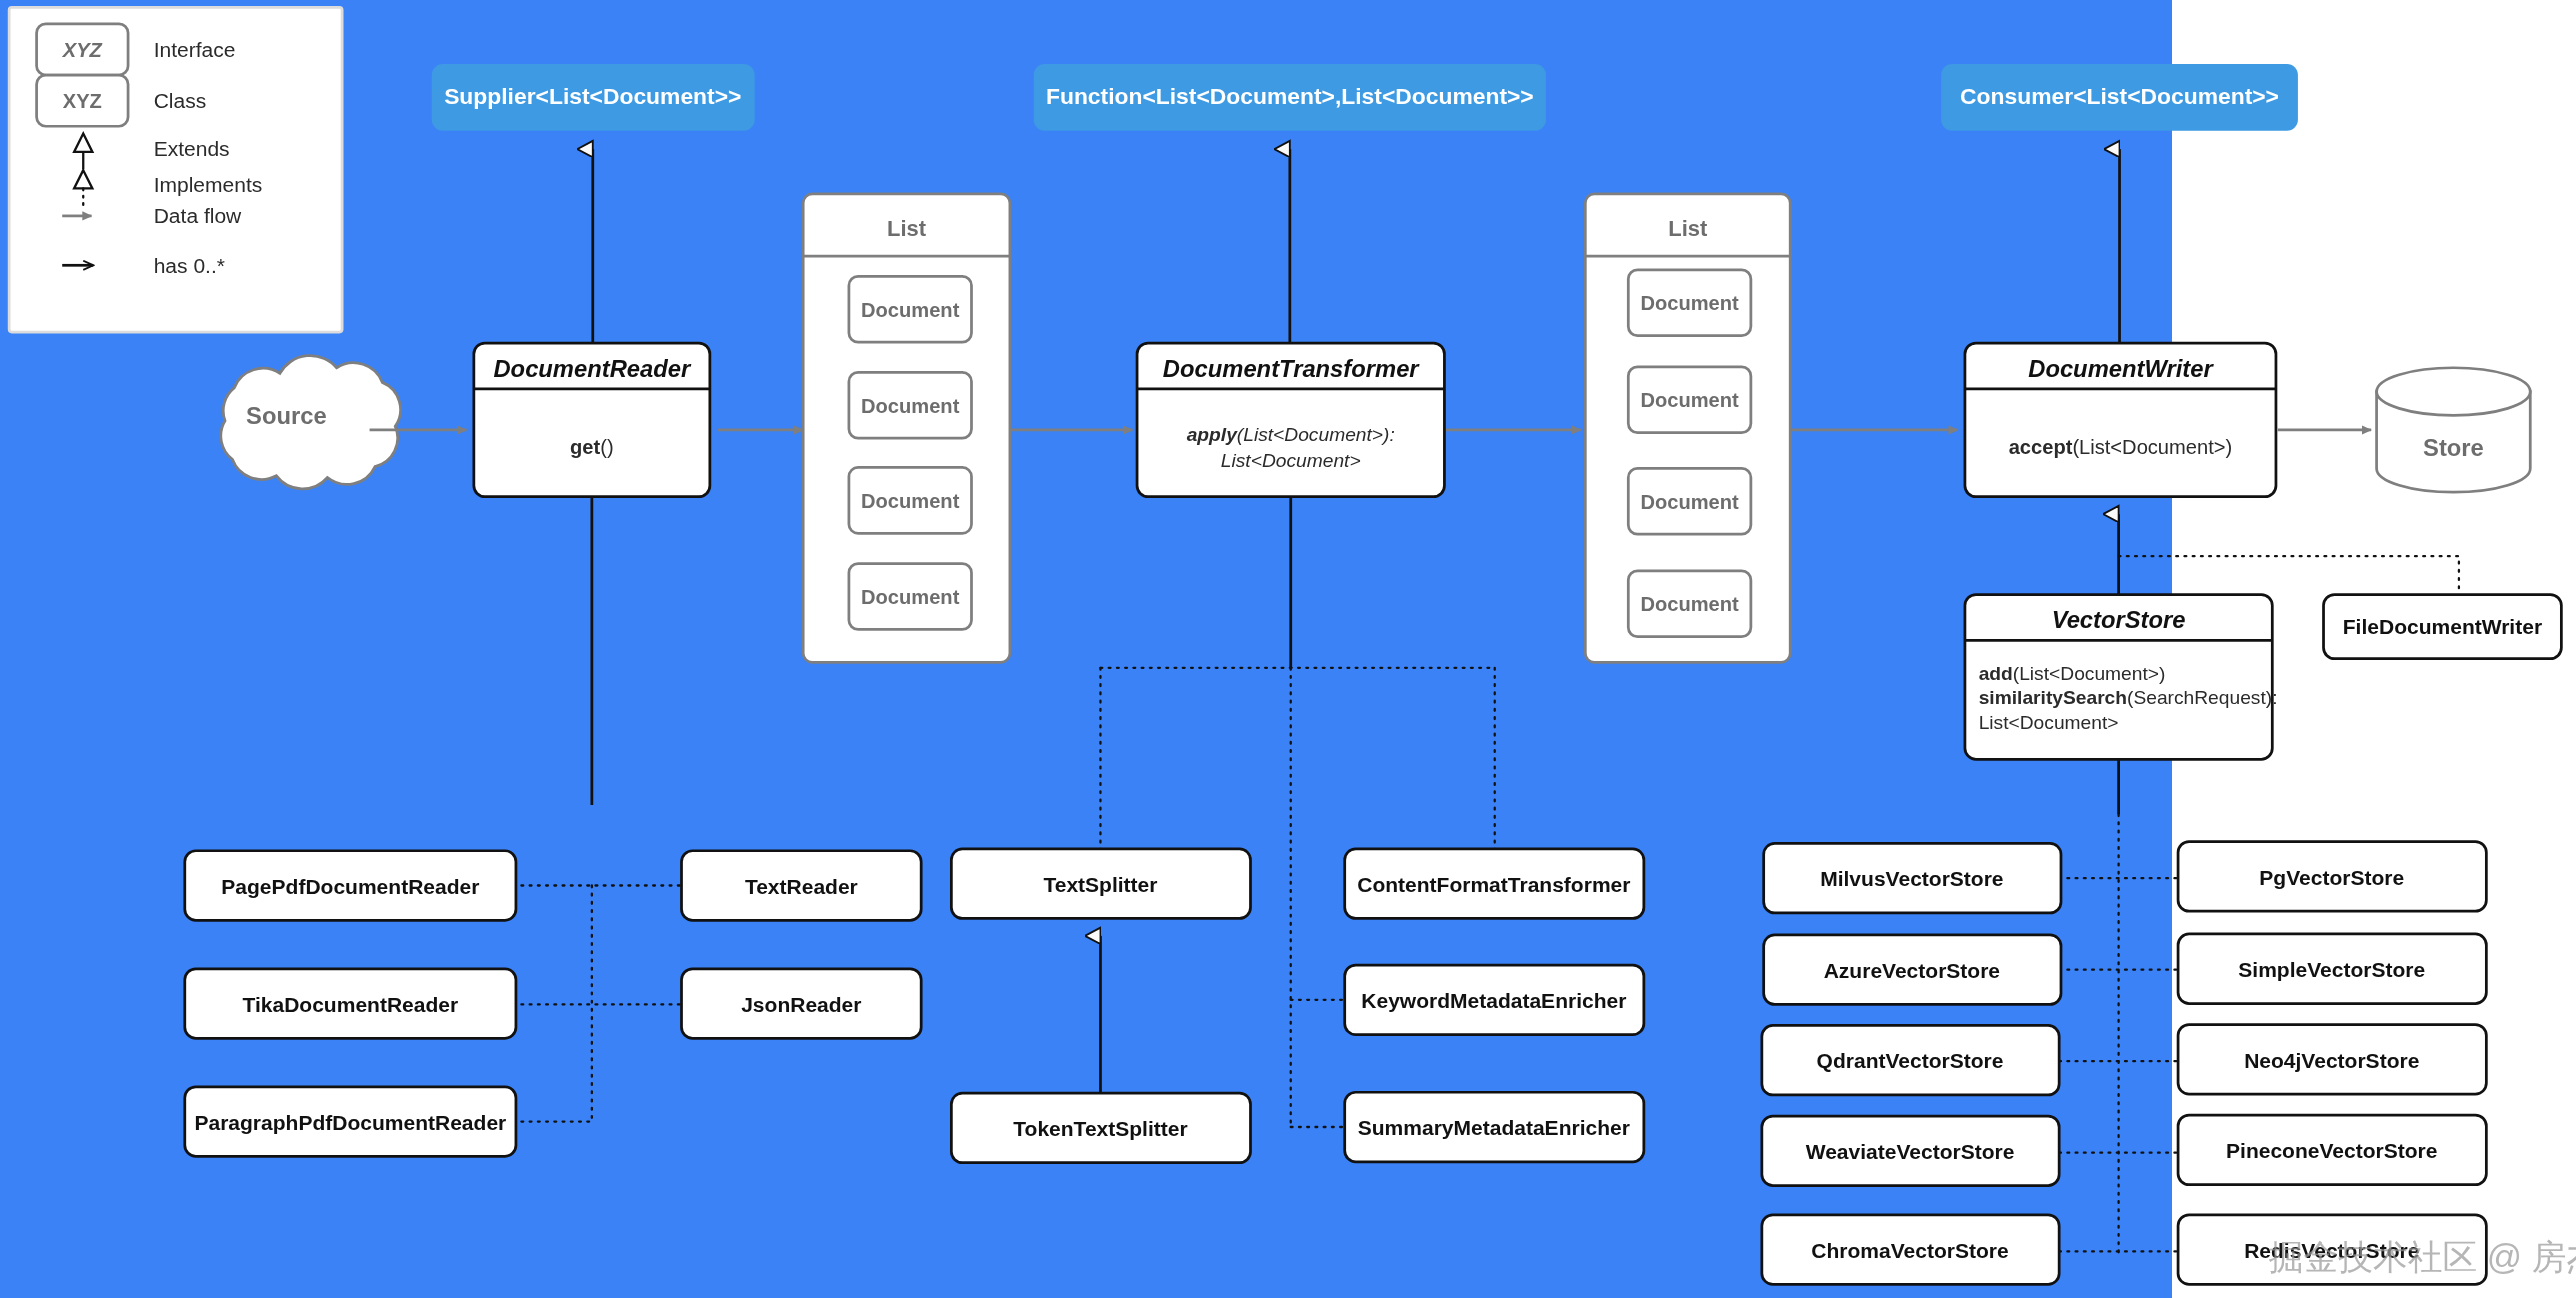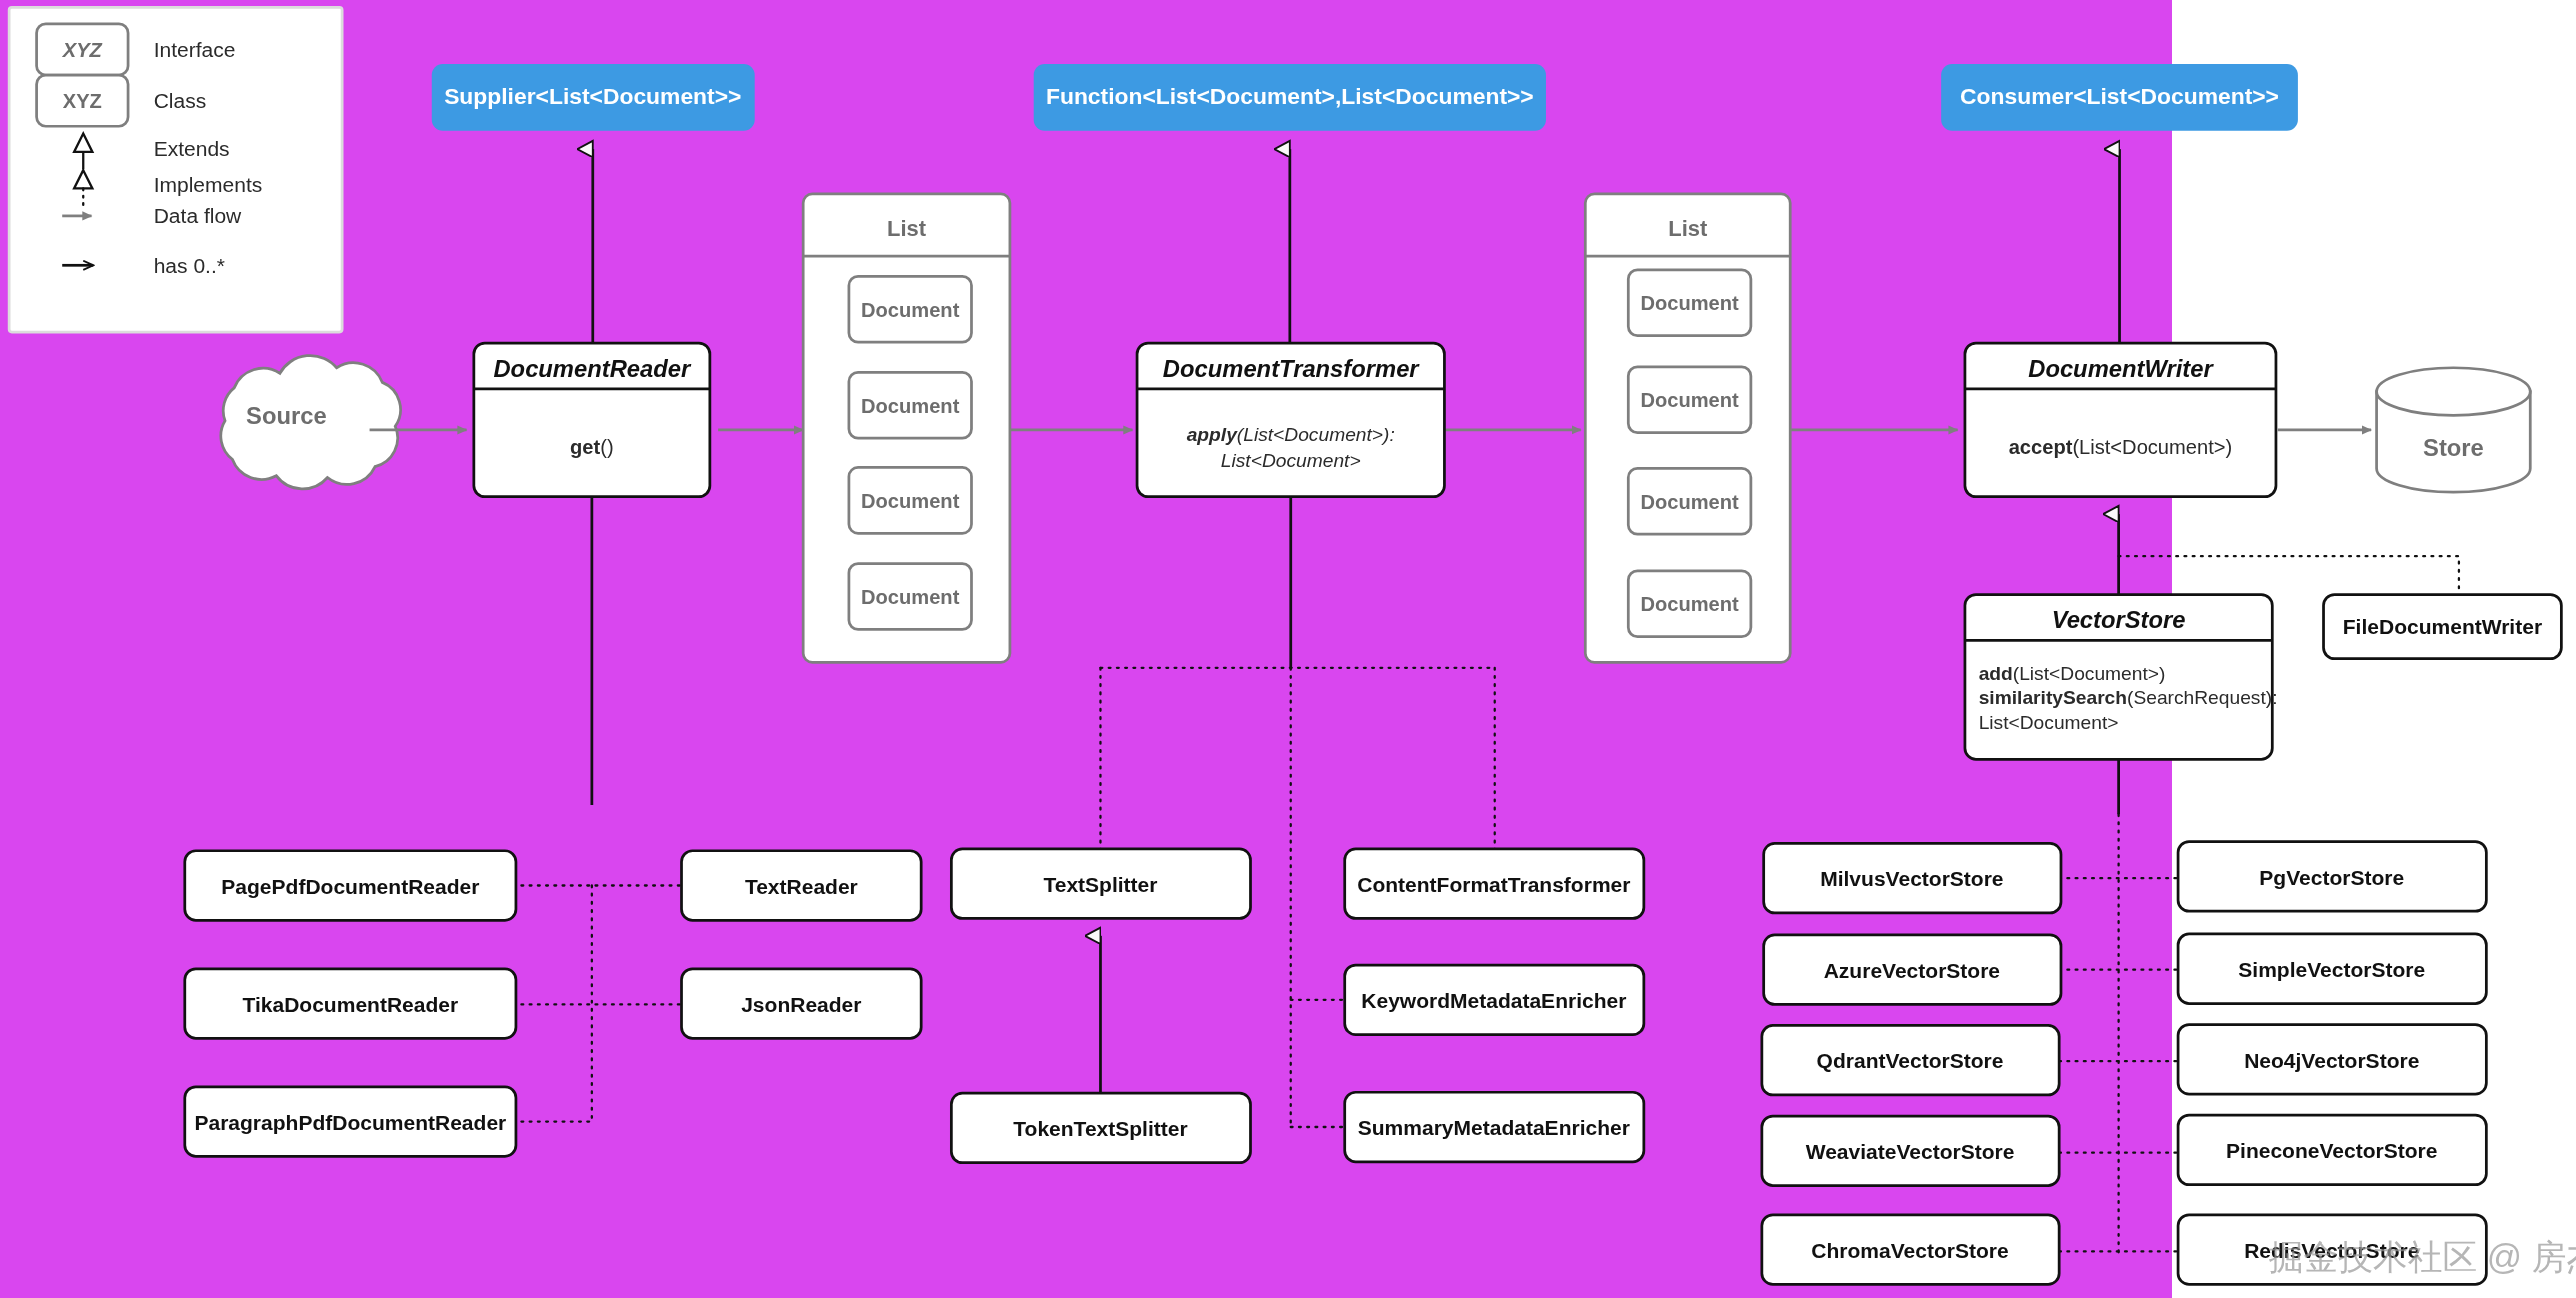--- a/index.html
+++ b/index.html
@@ -1,18 +1,18 @@
 <!DOCTYPE html>
 <html style="font-size:14.6px"><head>
 <meta charset="utf-8">
 <style>
   html,body{margin:0;padding:0;background:#ffffff;}
   body{width:2576px;height:1299px;overflow:hidden;
        font-family:"Liberation Sans","DejaVu Sans",sans-serif;}
-  #stage{position:relative;width:2172px;height:1299px;background:#d946ef;}
+  #stage{position:relative;width:2172px;height:1299px;background:#3b82f6;}
   svg{position:absolute;left:0;top:0;width:2576px;height:1299px;}
   .lbl{font-family:"Liberation Sans","DejaVu Sans",sans-serif;}
 </style>
 </head>
 <body>
 
 <div id="stage">
   <svg viewBox="0 0 2816 1420" xmlns="http://www.w3.org/2000/svg">
     <defs>
       <marker id="dataflow" markerWidth="12" markerHeight="12" refX="10" refY="5" orient="auto" markerUnits="userSpaceOnUse">

